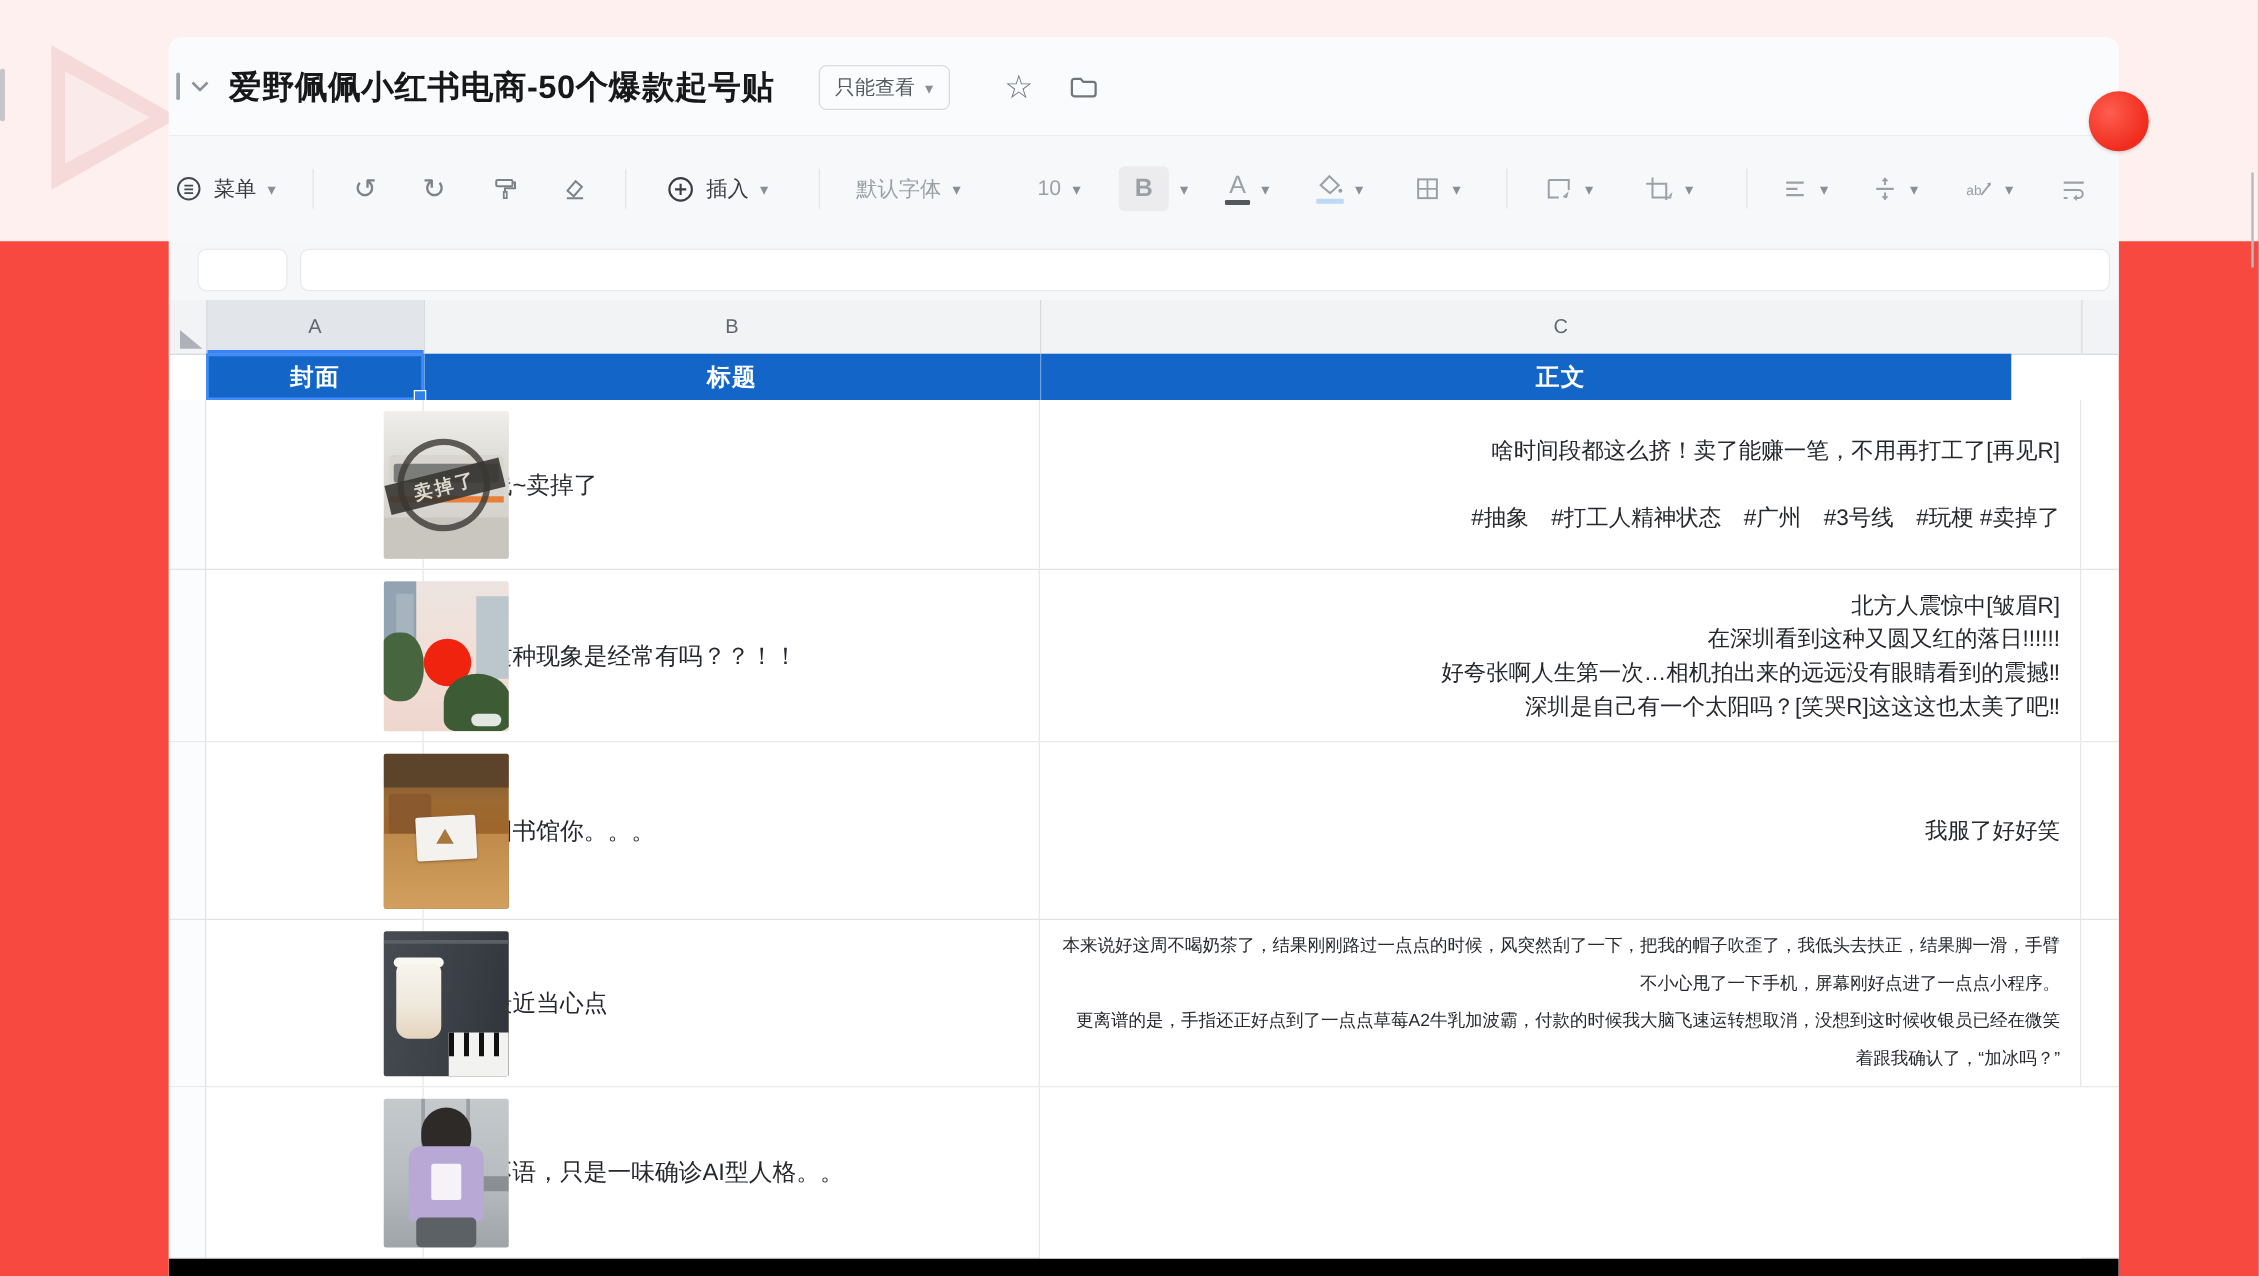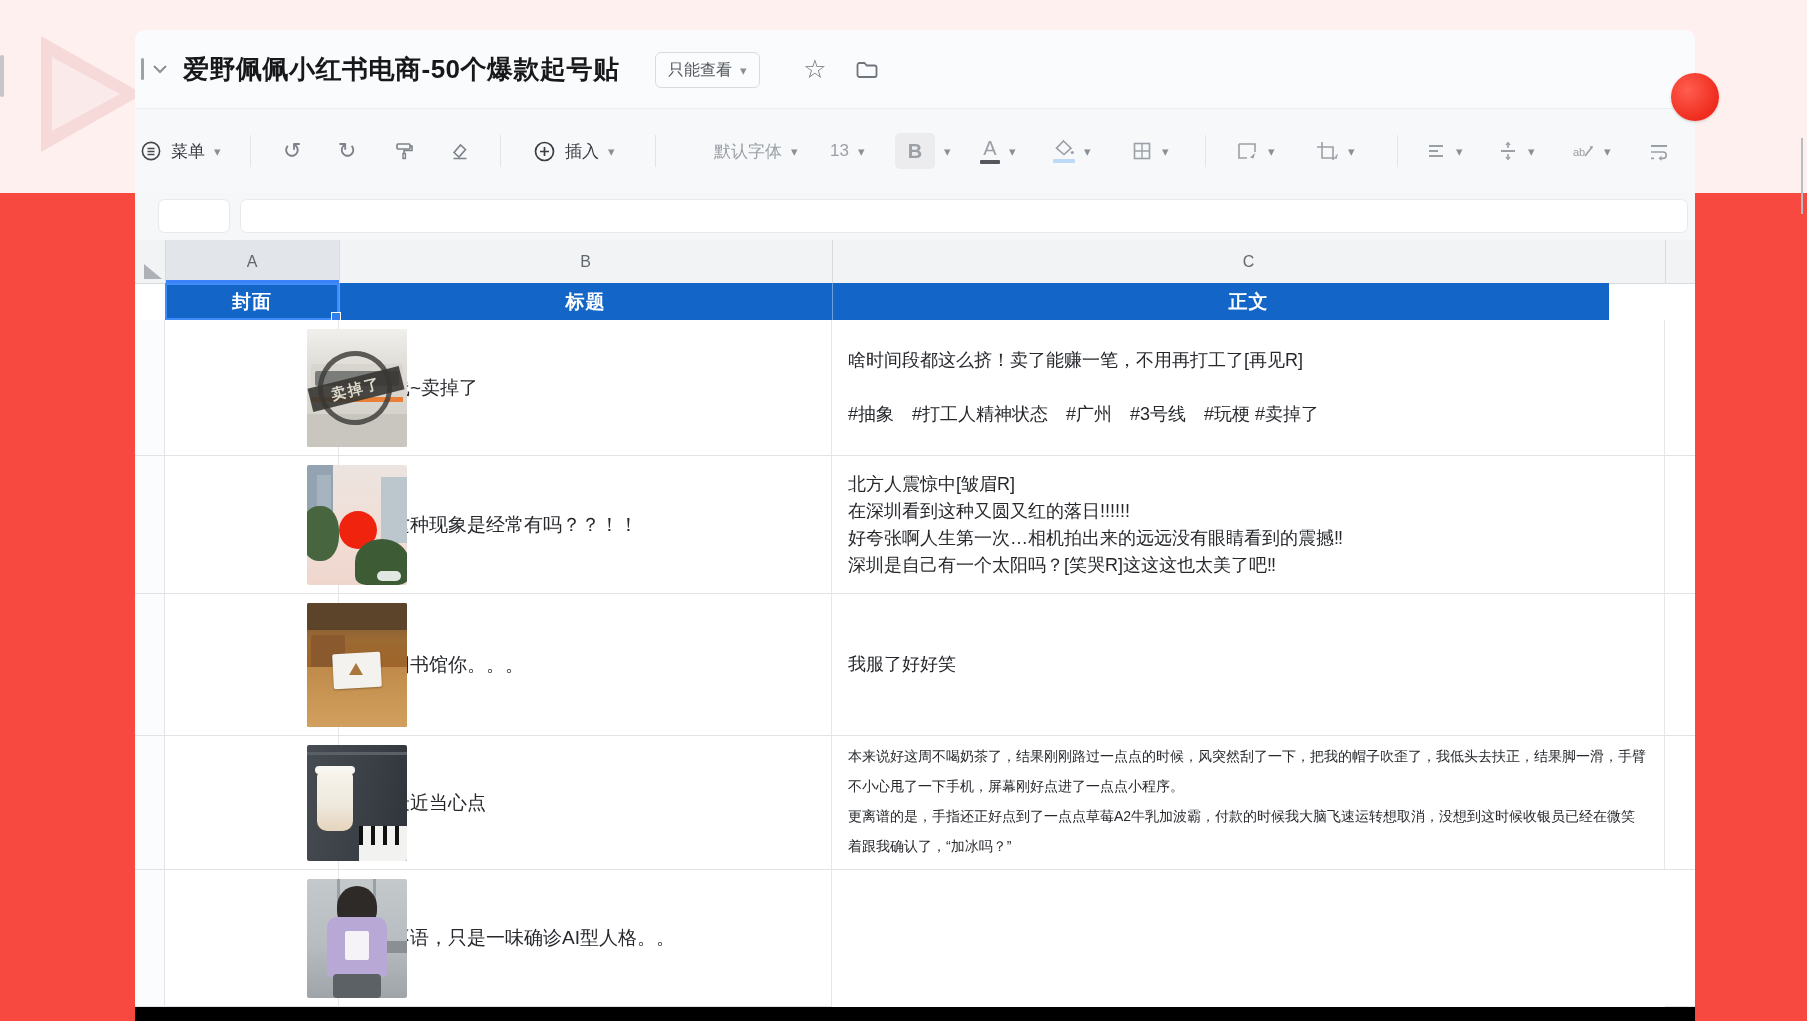--- a/index.html
+++ b/index.html
@@ -1,19 +1,19 @@
 <!DOCTYPE html>
 <html><head>
 <meta charset="utf-8">
 <style>
   html,body{margin:0;padding:0;}
   body{width:1807px;height:1021px;overflow:hidden;background:#f7493f;
        font-family:"Liberation Sans","DejaVu Sans",sans-serif;-webkit-font-smoothing:antialiased;}
   .abs{position:absolute;}
-  #stage{position:relative;width:1807px;height:1021px;}
+  #stage{position:relative;width:1807px;height:1021px;text-align:right;}
 
   
   .pink-band{left:0;top:0;width:1807px;height:193px;background:#fdf0ef;}
   .play-tri-outer{left:14px;top:28px;width:150px;height:132px;
      background:#f6d9d9;clip-path:polygon(18% 6%,86% 50%,18% 94%);border-radius:12px;}
   .play-tri-inner{left:34px;top:52px;width:100px;height:84px;
      background:#fbeaea;clip-path:polygon(18% 6%,86% 50%,18% 94%);}
   .edge-mark{left:0;top:55px;width:4px;height:42px;background:#c4c6c9;border-radius:2px;}
   .right-edge-line{left:1801px;top:138px;width:2px;height:76px;background:#b9bdc2;}
   .red-dot{left:1671px;top:73px;width:48px;height:48px;border-radius:50%;
@@ -220,26 +220,26 @@
               <circle cx="11.5" cy="11.5" r="9" fill="none" stroke="#3a3d42" stroke-width="1.7"></circle>
               <line x1="11.5" y1="7" x2="11.5" y2="16" stroke="#3a3d42" stroke-width="1.7"></line>
               <line x1="7" y1="11.5" x2="16" y2="11.5" stroke="#3a3d42" stroke-width="1.7"></line>
             </svg>
         </span>
         <span>插入</span>
         <span class="chev">▾</span>
       </div>
       <div class="tb-div" style="left:520px;"></div>
 
-      <div class="tb muted" style="left:579px;">
+      <div class="tb muted" style="left:550px;">
         <span>默认字体</span>
         <span class="chev">▾</span>
       </div>
       <div class="tb muted" style="left:695px;">
-        <span>13</span>
+        <span>10</span>
         <span class="chev">▾</span>
       </div>
       <div class="tb" style="left:760px;">
         <span class="bpill">B</span>
         <span class="chev">▾</span>
       </div>
       <div class="tb" style="left:845px;">
         <span class="a-underline">
           <span class="muted" style="font-size:20px;line-height:1;">A</span>
           <span class="abar"></span>

